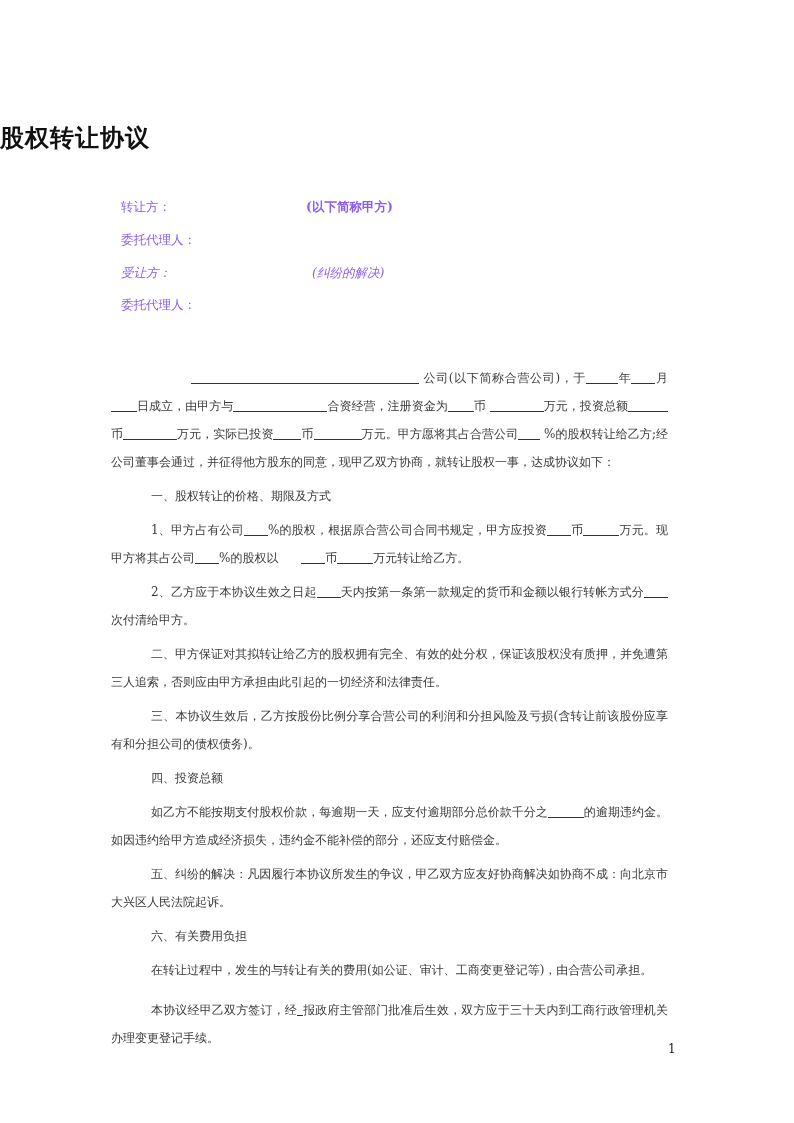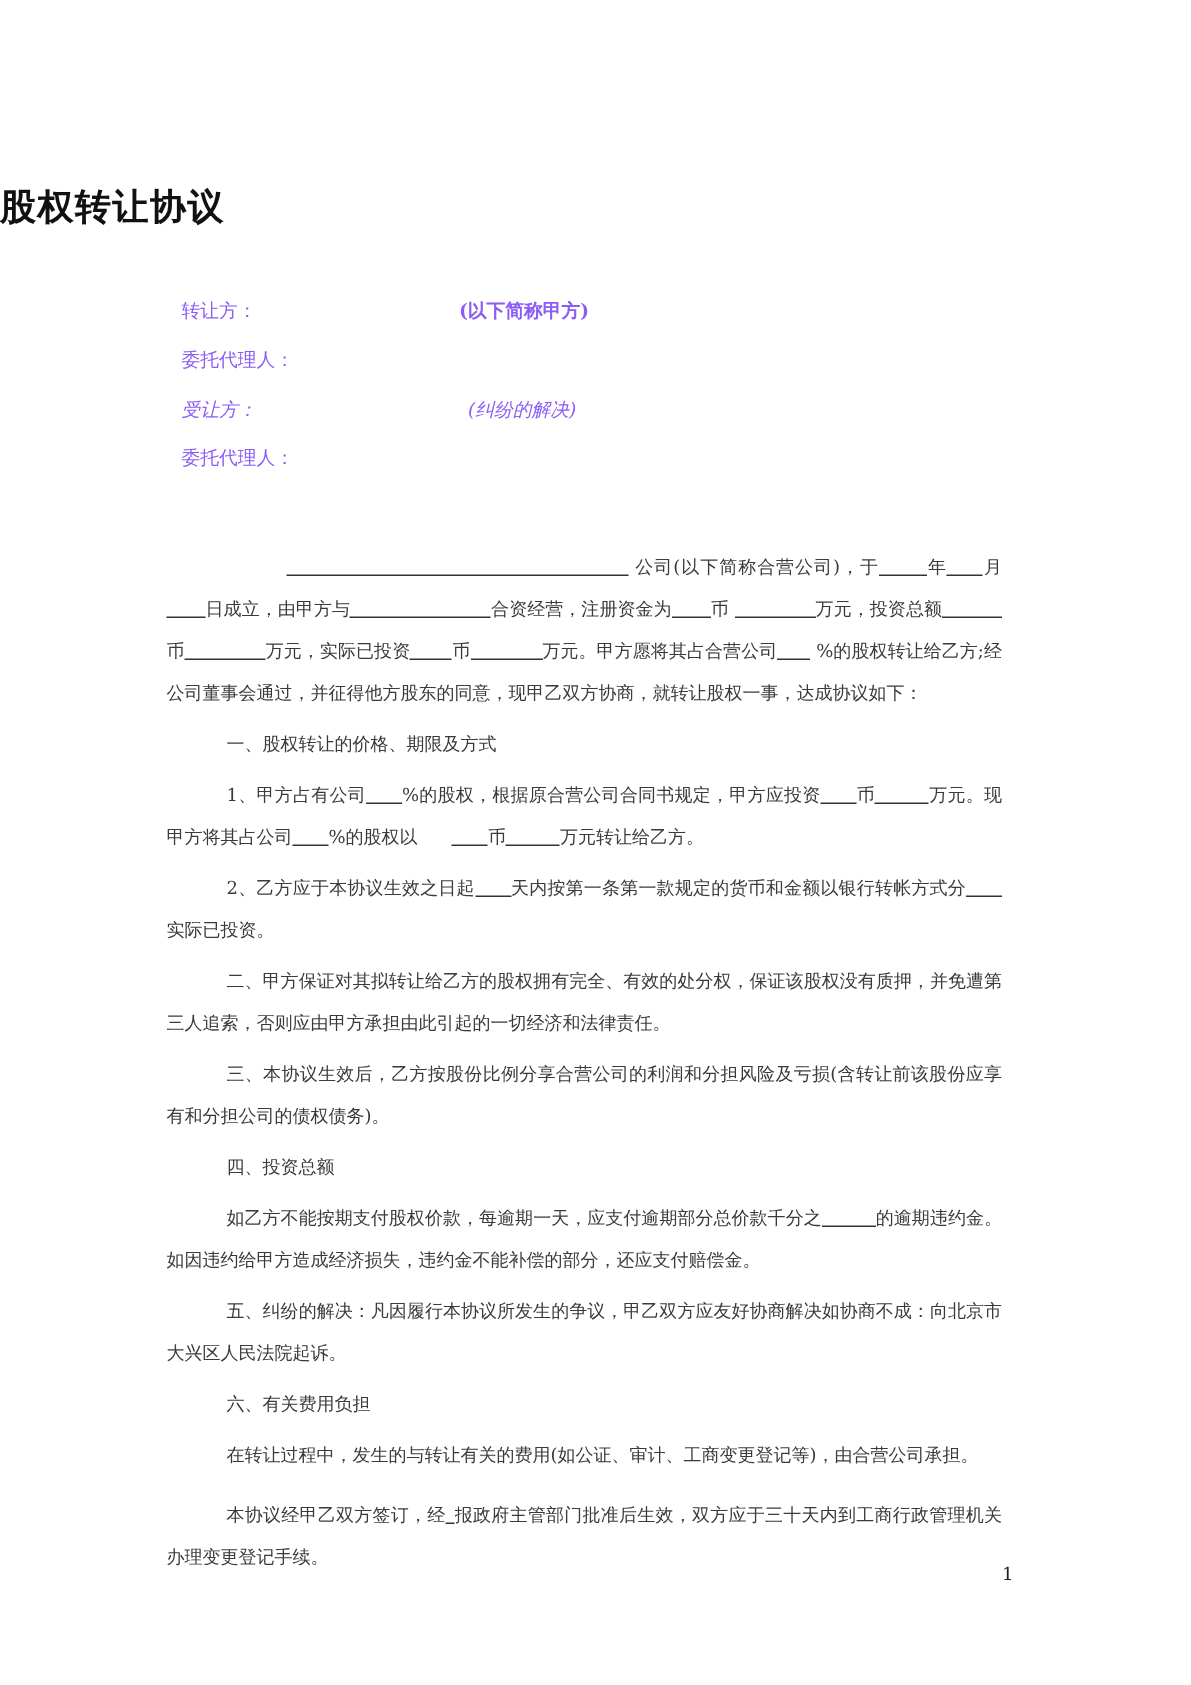--- a/index.html
+++ b/index.html
@@ -44,21 +44,21 @@
 
     <p class="para" style="text-indent:80px;"><span class="blank" style="width:228px;"></span> <span>公司(以下简称合营公司)，于</span><span class="blank" style="width:32px;"></span><span>年</span><span class="blank" style="width:24px;"></span><span>月</span><span class="blank" style="width:26px;"></span><span>日成立，由甲方与</span><span class="blank" style="width:94px;"></span><span>合资经营，注册资金为</span><span class="blank" style="width:26px;"></span><span>币</span> <span class="blank" style="width:54px;"></span><span>万元，投资总额</span><span class="blank" style="width:40px;"></span><span>币</span><span class="blank" style="width:54px;"></span><span>万元，实际已投资</span><span class="blank" style="width:28px;"></span><span>币</span><span class="blank" style="width:48px;"></span><span>万元。甲方愿将其占合营公司</span><span class="blank" style="width:22px;"></span> <span>%的股权转让给乙方;经公司董事会通过，并征得他方股东的同意，现甲乙双方协商，就转让股权一事，达成协议如下：</span></p>
 
     <div class="gap"></div>
     <p class="heading">一、股权转让的价格、期限及方式</p>
     <div class="gap"></div>
 
     <p class="para indent"><span>1、甲方占有公司</span><span class="blank" style="width:24px;"></span><span>%的股权，根据原合营公司合同书规定，甲方应投资</span><span class="blank" style="width:24px;"></span><span>币</span><span class="blank" style="width:36px;"></span><span>万元。现甲方将其占公司</span><span class="blank" style="width:24px;"></span><span>%的股权以</span>&nbsp;&nbsp;&nbsp;&nbsp;&nbsp;&nbsp;<span class="blank" style="width:24px;"></span><span>币</span><span class="blank" style="width:36px;"></span><span>万元转让给乙方。</span></p>
 
     <div class="gap"></div>
-    <p class="para indent"><span>2、乙方应于本协议生效之日起</span><span class="blank" style="width:24px;"></span><span>天内按第一条第一款规定的货币和金额以银行转帐方式分</span><span class="blank" style="width:24px;"></span><span>实际已投资。</span></p>
+    <p class="para indent"><span>2、乙方应于本协议生效之日起</span><span class="blank" style="width:24px;"></span><span>天内按第一条第一款规定的货币和金额以银行转帐方式分</span><span class="blank" style="width:24px;"></span><span>次付清给甲方。</span></p>
 
     <div class="gap"></div>
     <p class="para indent">二、甲方保证对其拟转让给乙方的股权拥有完全、有效的处分权，保证该股权没有质押，并免遭第三人追索，否则应由甲方承担由此引起的一切经济和法律责任。</p>
 
     <div class="gap"></div>
     <p class="para indent">三、本协议生效后，乙方按股份比例分享合营公司的利润和分担风险及亏损(含转让前该股份应享有和分担公司的债权债务)。</p>
 
     <div class="gap"></div>
     <p class="heading">四、投资总额</p>
     <div class="gap"></div>

